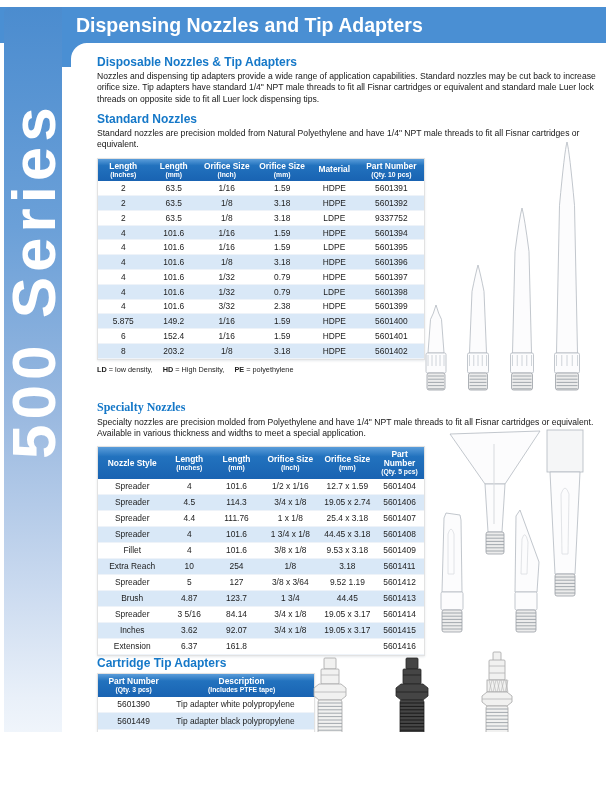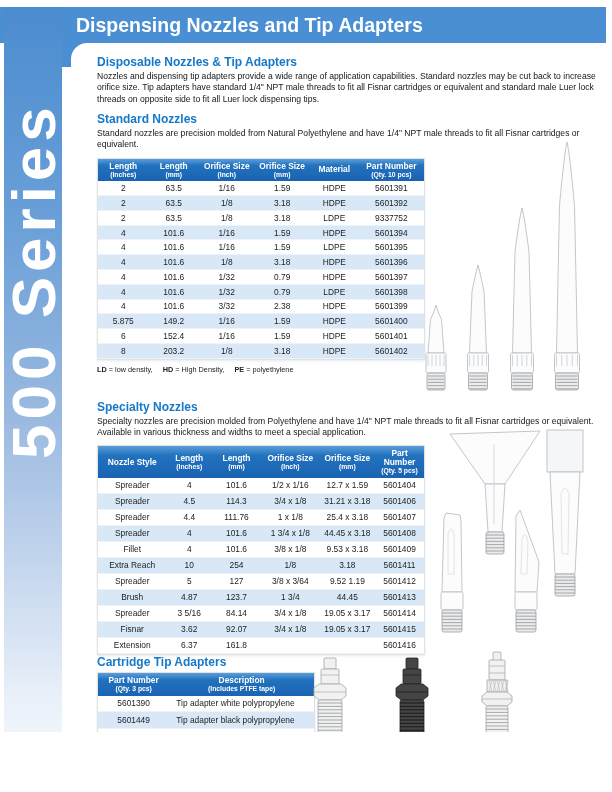--- a/index.html
+++ b/index.html
@@ -35,21 +35,21 @@
   table.std td{padding:1.9px 1px;}
   table.spec td{padding:2.5px 1px;}
   table.cart{width:218px;}
   table.cart td{padding:2.9px 1px;}
   table.cart td:nth-child(2){text-align:left;padding-left:7px;}
   table.data-table tbody tr:nth-child(even){background:#d9e8f7;}
 
   .footnote{margin:5px 0 26px 0;font-size:7.3px;color:#222;}
   .footnote b{font-weight:bold;}
   .footnote .gap{margin-right:8px;}
-  .mt-spec{margin-top:0px;}
+  .mt-spec{margin-top:0px;font-family:Liberation Serif, serif;}
   .mt-cart{margin-top:10px;}
   .cart-table-wrap{margin-top:3px;}
 
   
   .illus{position:absolute;z-index:3;}
   .caption{position:absolute;z-index:3;width:56px;text-align:center;font-size:6.6px;line-height:1.25;color:#2e2e2e;}
 
   .page-number{position:absolute;left:18px;top:740px;font-size:11px;color:#333;z-index:5;}
   .footer-url{position:absolute;left:0;right:0;top:768px;text-align:center;font-size:9.5px;font-weight:bold;color:#222;z-index:5;}
 </style>
@@ -261,21 +261,21 @@
             <td>101.6</td>
             <td>1/2 x 1/16</td>
             <td>12.7 x 1.59</td>
             <td>5601404</td>
           </tr>
           <tr>
             <td>Spreader</td>
             <td>4.5</td>
             <td>114.3</td>
             <td>3/4 x 1/8</td>
-            <td>31.21 x 3.18</td>
+            <td>19.05 x 2.74</td>
             <td>5601406</td>
           </tr>
           <tr>
             <td>Spreader</td>
             <td>4.4</td>
             <td>111.76</td>
             <td>1 x 1/8</td>
             <td>25.4 x 3.18</td>
             <td>5601407</td>
           </tr>
@@ -321,21 +321,21 @@
           </tr>
           <tr>
             <td>Spreader</td>
             <td>3 5/16</td>
             <td>84.14</td>
             <td>3/4 x 1/8</td>
             <td>19.05 x 3.17</td>
             <td>5601414</td>
           </tr>
           <tr>
-            <td>Fisnar</td>
+            <td>Inches</td>
             <td>3.62</td>
             <td>92.07</td>
             <td>3/4 x 1/8</td>
             <td>19.05 x 3.17</td>
             <td>5601415</td>
           </tr>
           <tr>
             <td>Extension</td>
             <td>6.37</td>
             <td>161.8</td>

